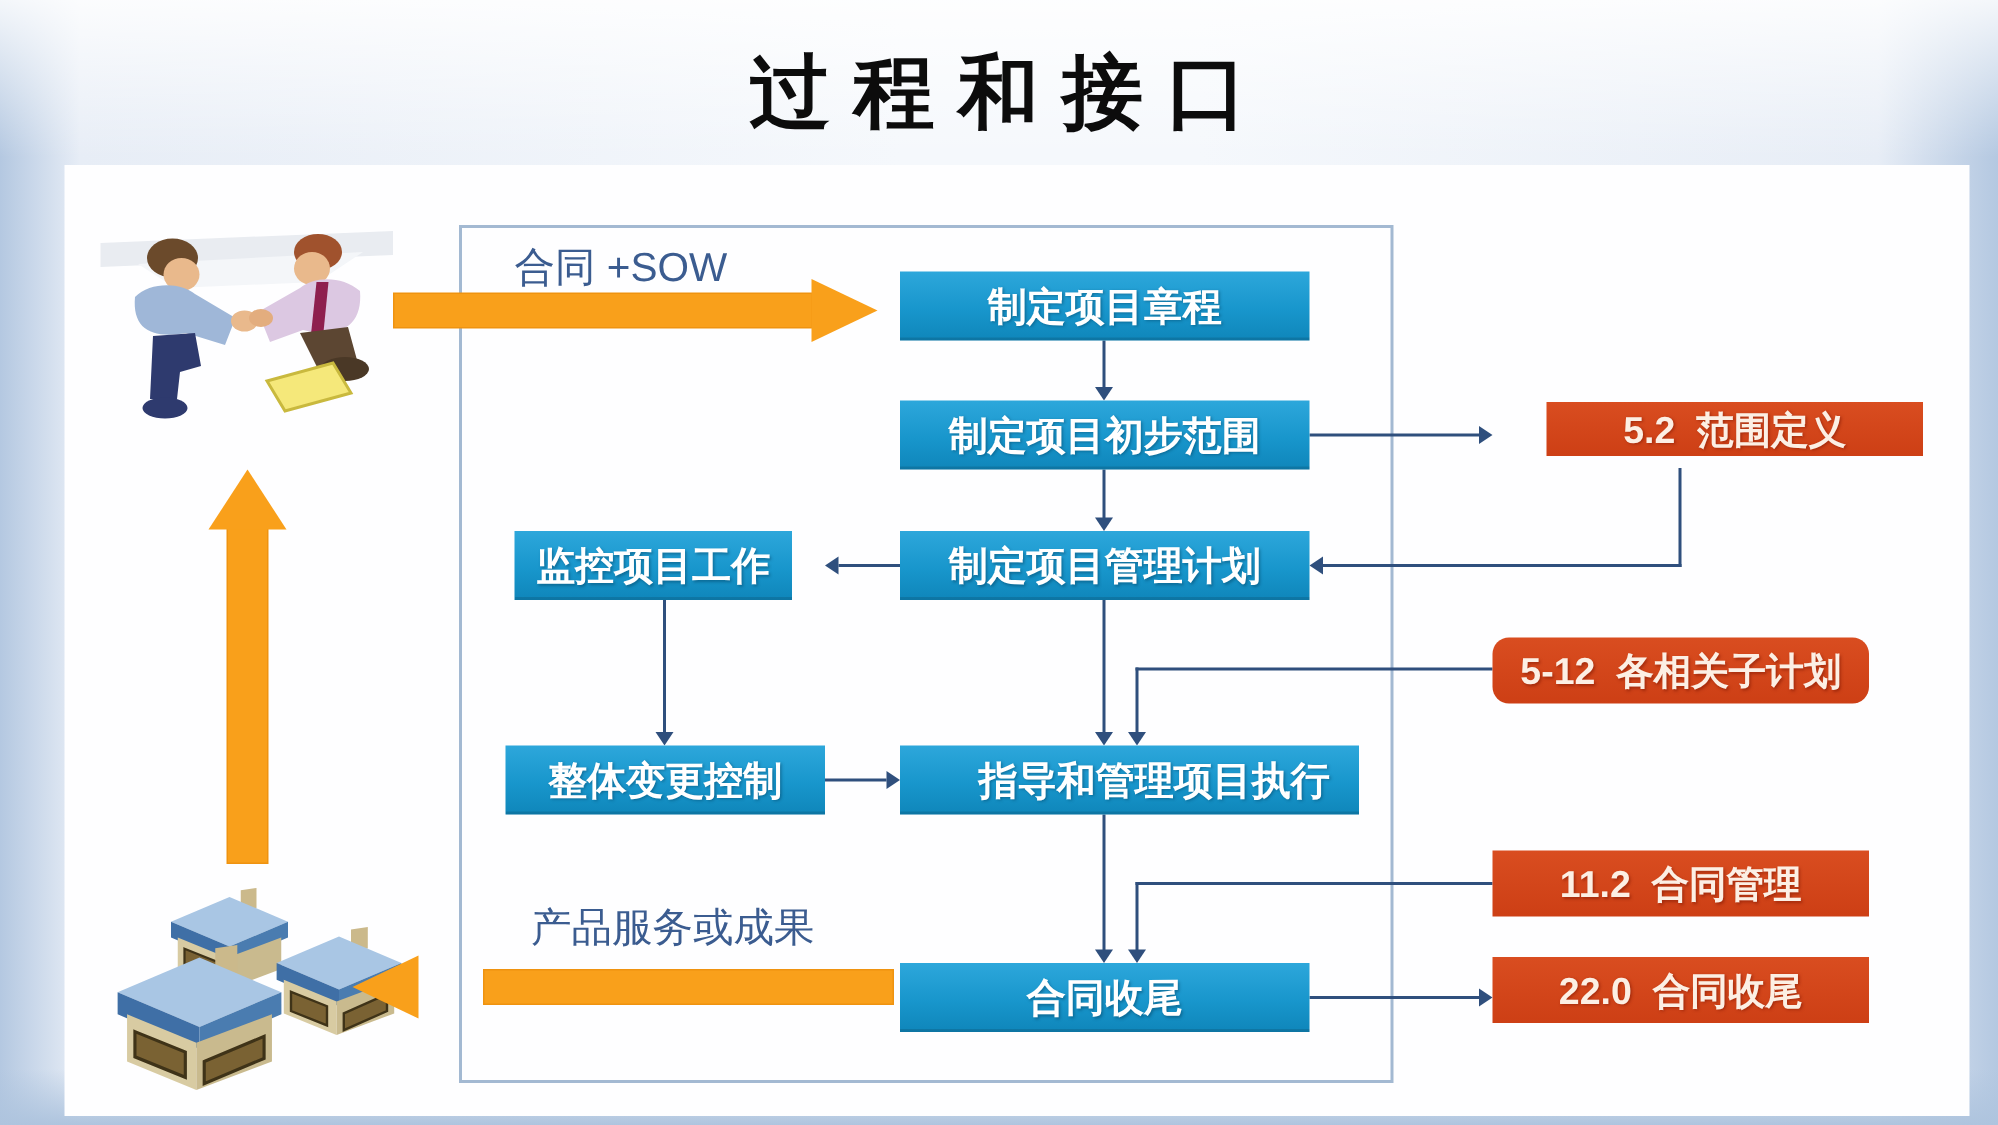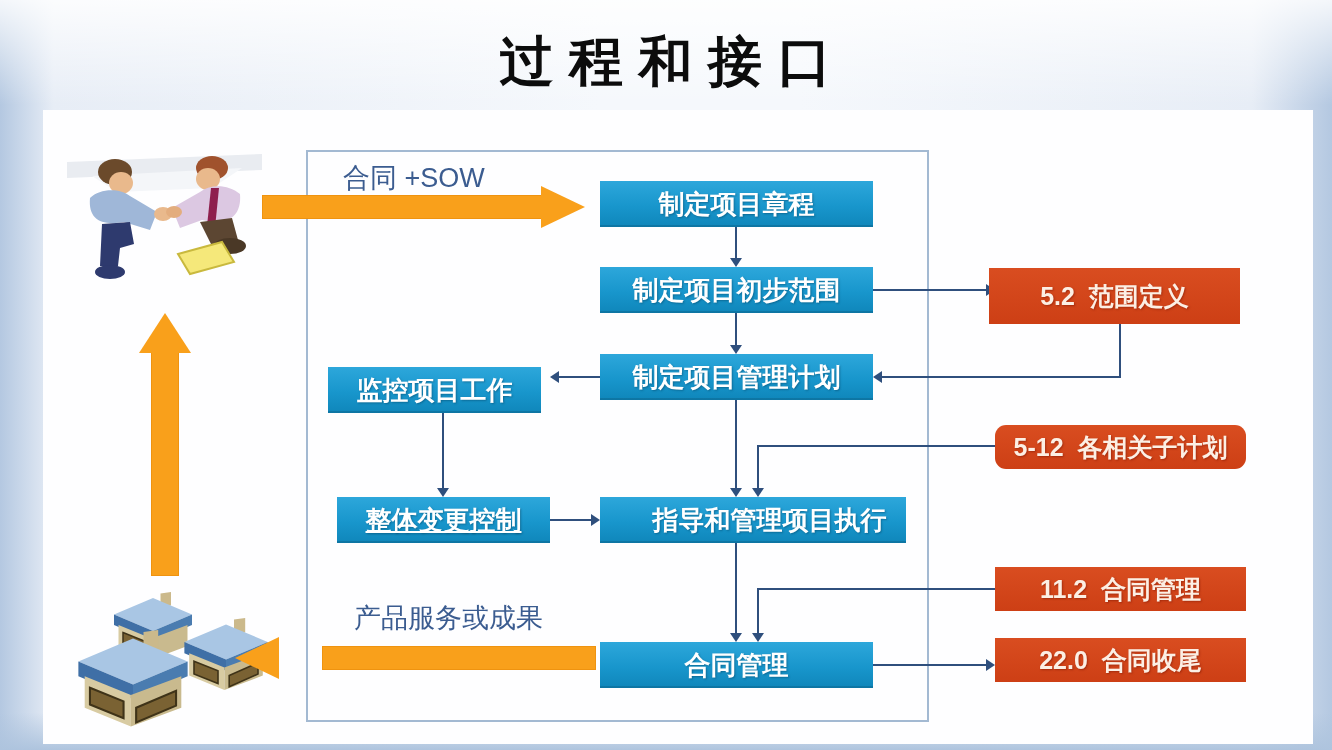--- a/index.html
+++ b/index.html
@@ -144,26 +144,26 @@
     <div class="ohead-left" style="left:235px;top:637px;"></div>
   </div>
   <div>
     <div class="obody-v" style="left:152px;top:352px;height:223px;"></div>
     <div class="ohead-up" style="left:139px;top:313px;"></div>
   </div>
 
   <div class="pbox" style="left:600px;top:181px;width:273px;height:46px;">制定项目章程</div>
   <div class="pbox" style="left:600px;top:267px;width:273px;height:46px;">制定项目初步范围</div>
   <div class="pbox" style="left:600px;top:354px;width:273px;height:46px;">制定项目管理计划</div>
-  <div class="pbox" style="left:328px;top:354px;width:213px;height:46px;margin-top:13px;">监控项目工作</div>
-  <div class="pbox" style="left:337px;top:497px;width:213px;height:46px;text-decoration:underline;">整体变更控制</div>
+  <div class="pbox" style="left:343px;top:354px;width:185px;height:46px;">监控项目工作</div>
+  <div class="pbox" style="left:337px;top:497px;width:213px;height:46px;">整体变更控制</div>
   <div class="pbox" style="left:600px;top:497px;width:273px;height:46px;padding-left:33px;">指导和管理项目执行</div>
-  <div class="pbox" style="left:600px;top:642px;width:273px;height:46px;">合同管理</div>
-
-  <div class="rbox" style="left:989px;top:268px;width:251px;height:56px;">5.2  范围定义</div>
+  <div class="pbox" style="left:600px;top:642px;width:273px;height:46px;">合同收尾</div>
+
+  <div class="rbox" style="left:1031px;top:268px;width:251px;height:36px;">5.2  范围定义</div>
   <div class="rbox" style="left:995px;top:425px;width:251px;height:44px;border-radius:11px;">5-12  各相关子计划</div>
   <div class="rbox" style="left:995px;top:567px;width:251px;height:44px;">11.2  合同管理</div>
   <div class="rbox" style="left:995px;top:638px;width:251px;height:44px;">22.0  合同收尾</div>
 
   <div>
     <div class="vline" style="left:735px;top:227px;height:33px;"></div>
     <div class="a-down" style="left:730px;top:258px;"></div>
   </div>
   <div>
     <div class="vline" style="left:735px;top:313px;height:33px;"></div>

